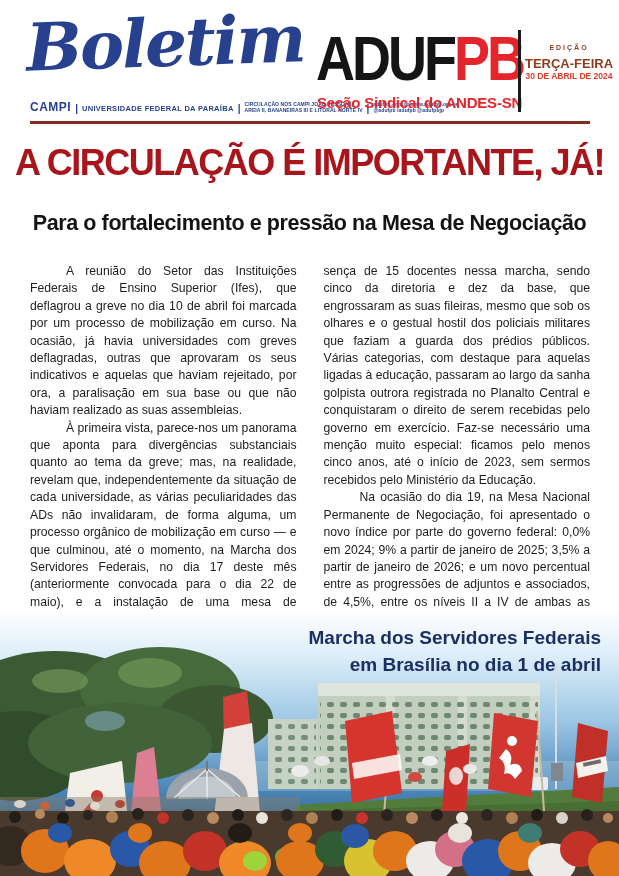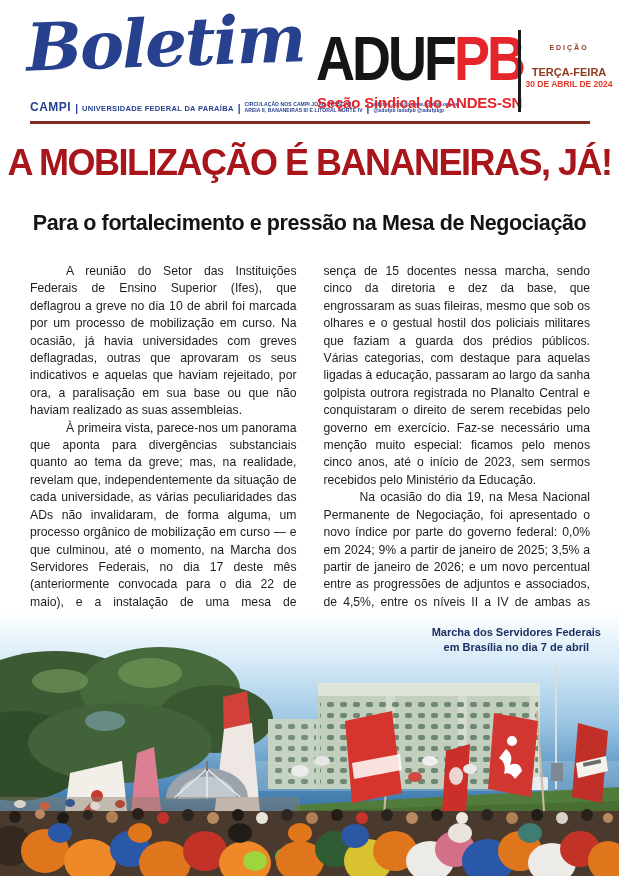--- a/index.html
+++ b/index.html
@@ -30,21 +30,21 @@
   .aduf .black{color:#151515;}
   .aduf .red{color:var(--logo-red,#e5252c);}
   .secao{
     position:absolute;left:317px;top:94px;font-size:15px;font-weight:bold;
     color:var(--logo-red,#e5252c);white-space:nowrap;letter-spacing:-.2px;
   }
   .vbar{position:absolute;left:518px;top:30px;width:3px;height:82px;background:#1a1a1a;}
   .edition{position:absolute;left:523px;top:44px;width:92px;text-align:center;line-height:1.05;}
   .edition .lbl{font-size:7px;font-weight:bold;letter-spacing:2px;color:var(--edition-brown,#8f3b1e);}
   .edition .num{font-size:31px;font-weight:bold;color:var(--edition-brown,#8f3b1e);letter-spacing:-1px;}
-  .edition .day{font-size:11px;font-weight:bold;color:var(--edition-brown,#8f3b1e);margin-top:16px;}
+  .edition .day{font-size:13px;font-weight:bold;color:var(--edition-brown,#8f3b1e);margin-top:6px;}
   .edition .date{font-size:8.5px;font-weight:bold;color:var(--date-red,#e23a2a);margin-top:1px;white-space:nowrap;}
   .rule{position:absolute;left:30px;top:121px;width:560px;height:3px;background:var(--rule-brown,#7e2d20);}
   
   .headline{
     position:absolute;left:0;top:143px;width:619px;text-align:center;
     font-size:36px;font-weight:bold;letter-spacing:-1.5px;
     color:var(--headline-red,#a8161c);line-height:1.1;
   }
   .subheadline{
     position:absolute;left:0;top:211px;width:619px;text-align:center;
@@ -55,22 +55,22 @@
   .col{width:271px;}
   .col p{
     margin:0;font-size:12.2px;line-height:17.4px;text-align:justify;
     color:#1d1d1d;text-indent:36px;
   }
   .col p.cont{text-indent:0;}
   
   .photo{position:absolute;left:0;top:611px;width:619px;height:265px;}
   .photo svg{display:block;}
   .caption{
-    position:absolute;right:18px;top:14px;text-align:center;
-    font-size:11px;font-weight:bold;line-height:1.4;
+    position:absolute;right:18px;top:14px;text-align:right;
+    font-size:19px;font-weight:bold;line-height:1.4;
     color:var(--caption-navy,#1c2f63);
   }
 </style>
 </head>
 <body>
 
 <div class="page">
 
   <div class="boletim">Boletim</div>
 
@@ -98,21 +98,21 @@
   <div class="vbar"></div>
 
   <div class="edition">
     <div class="lbl">EDIÇÃO</div>
     <div class="day">TERÇA-FEIRA</div>
     <div class="date">30 DE ABRIL DE 2024</div>
   </div>
 
   <div class="rule"></div>
 
-  <div class="headline">A MOBILIZAÇÃO É BANANEIRAS, JÁ!</div>
+  <div class="headline">A CIRCULAÇÃO É IMPORTANTE, JÁ!</div>
   <div class="subheadline">Para o fortalecimento e pressão na Mesa de Negociação</div>
 
   <div class="columns">
     <div class="col">
       <p>A reunião do Setor das Instituições Federais de Ensino Superior (Ifes), que deflagrou a greve no dia 10 de abril foi marcada por um processo de mobilização em curso. Na ocasião, já havia universidades com greves deflagradas, outras que aprovaram os seus indicativos e aquelas que haviam rejeitado, por ora, a paralisação em sua base ou que não haviam realizado as suas assembleias.</p>
       <p>À primeira vista, parece-nos um panorama que aponta para divergências substanciais quanto ao tema da greve; mas, na realidade, revelam que, independentemente da situação de cada universidade, as várias peculiaridades das ADs não invalidaram, de forma alguma, um processo orgânico de mobilização em curso — e que culminou, até o momento, na Marcha dos Servidores Federais, no dia 17 deste mês (anteriormente convocada para o dia 22 de maio), e a instalação de uma mesa de negociação com o governo federal, no dia 19 (ou seja, dois dias depois da importante marcha).</p>
       <p>Vale registrar que a ADUFPB contribuiu com a pre-</p>
     </div>
     <div class="col">
       <p class="cont">sença de 15 docentes nessa marcha, sendo cinco da diretoria e dez da base, que engrossaram as suas fileiras, mesmo que sob os olhares e o gestual hostil dos policiais militares que faziam a guarda dos prédios públicos. Várias categorias, com destaque para aquelas ligadas à educação, passaram ao largo da sanha golpista outrora registrada no Planalto Central e conquistaram o direito de serem recebidas pelo governo em exercício. Faz-se necessário uma menção muito especial: ficamos pelo menos cinco anos, até o início de 2023, sem sermos recebidos pelo Ministério da Educação.</p>
@@ -267,17 +267,17 @@
         <ellipse cx="460" cy="222" rx="12" ry="10" fill="#e8e4dc"></ellipse>
         <ellipse cx="240" cy="222" rx="12" ry="10" fill="#221c17"></ellipse>
         <ellipse cx="140" cy="222" rx="12" ry="10" fill="#e0761c"></ellipse>
         <ellipse cx="60" cy="222" rx="12" ry="10" fill="#2a58a8"></ellipse>
         <ellipse cx="530" cy="222" rx="12" ry="10" fill="#3f7d72"></ellipse>
       </g>
     </svg>
 
     <div class="caption">
       <span>Marcha dos Servidores Federais</span><br>
-      <span>em Brasília no dia 7 de abril</span>
+      <span>em Brasília no dia 1 de abril</span>
     </div>
   </div>
 
 </div>
 
 </body></html>

